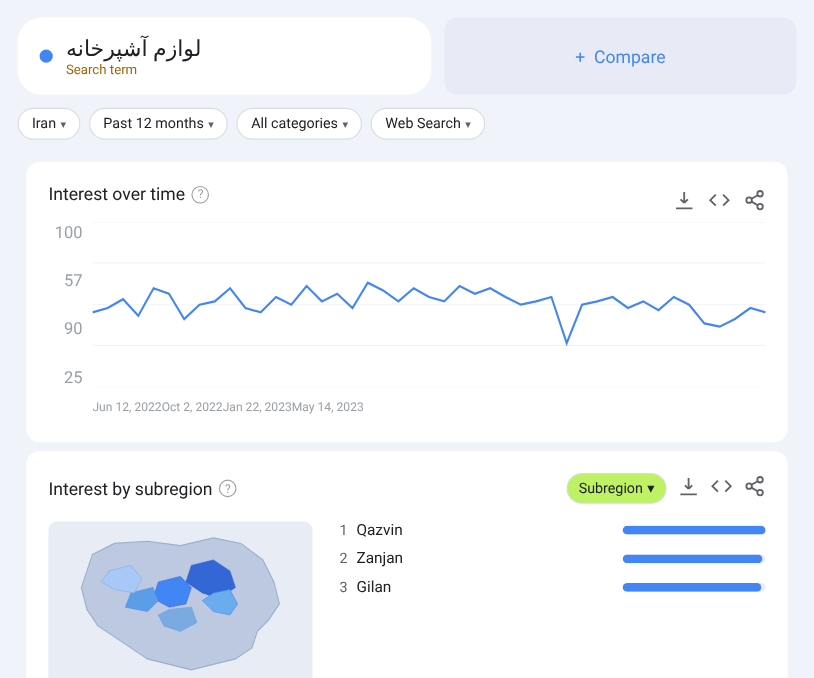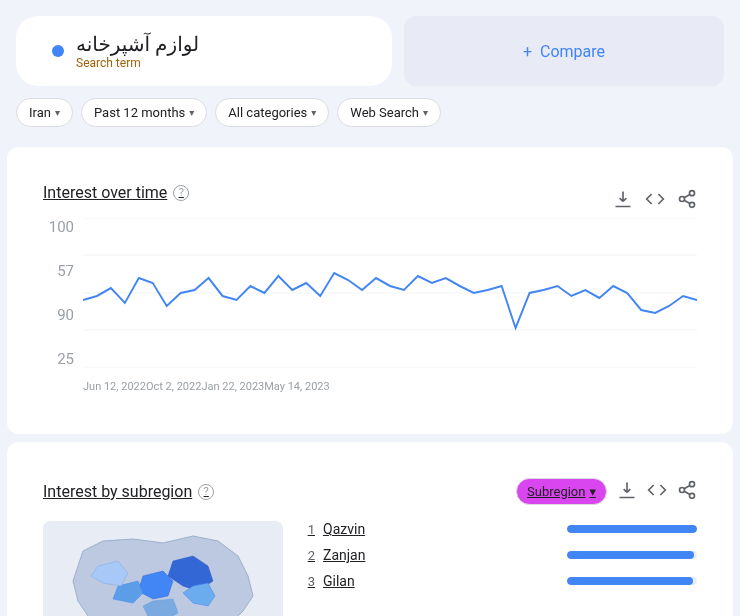--- a/index.html
+++ b/index.html
@@ -14,21 +14,21 @@
 
     .top-section {
       display: flex;
       gap: 12px;
       padding: 16px 16px 0 16px;
     }
 
     .search-term-card {
       background: #fff;
       border-radius: 22px;
-      padding: 16px 36px;
+      padding: 16px 20px;
       flex: 1;
       display: flex;
       align-items: center;
       gap: 12px;
     }
 
     .blue-dot {
       width: 12px;
       height: 12px;
       background: #4285f4;
@@ -92,23 +92,22 @@
     }
 
     .filter-chip .chevron {
       font-size: 10px;
       color: #5f6368;
     }
 
     .card {
       background: #fff;
       border-radius: 12px;
-      margin: 8px 7px;
-      padding: 36px;
-      text-decoration: underline;
+      margin: 8px 24px;
+      padding: 20px;
     }
 
     .card-title {
       font-size: 16px;
       font-weight: 400;
       color: #202124;
       display: flex;
       align-items: center;
       gap: 6px;
       margin-bottom: 16px;
@@ -206,21 +205,21 @@
       display: flex;
       align-items: center;
       gap: 10px;
       margin-left: auto;
     }
 
     .subregion-dropdown {
       display: flex;
       align-items: center;
       gap: 4px;
-      background: #d946ef;
+      background: #bef264;
       border: 1px solid #dadce0;
       border-radius: 20px;
       padding: 5px 10px;
       font-size: 13px;
       cursor: pointer;
     }
 
     .subregion-content {
       display: flex;
       gap: 16px;

